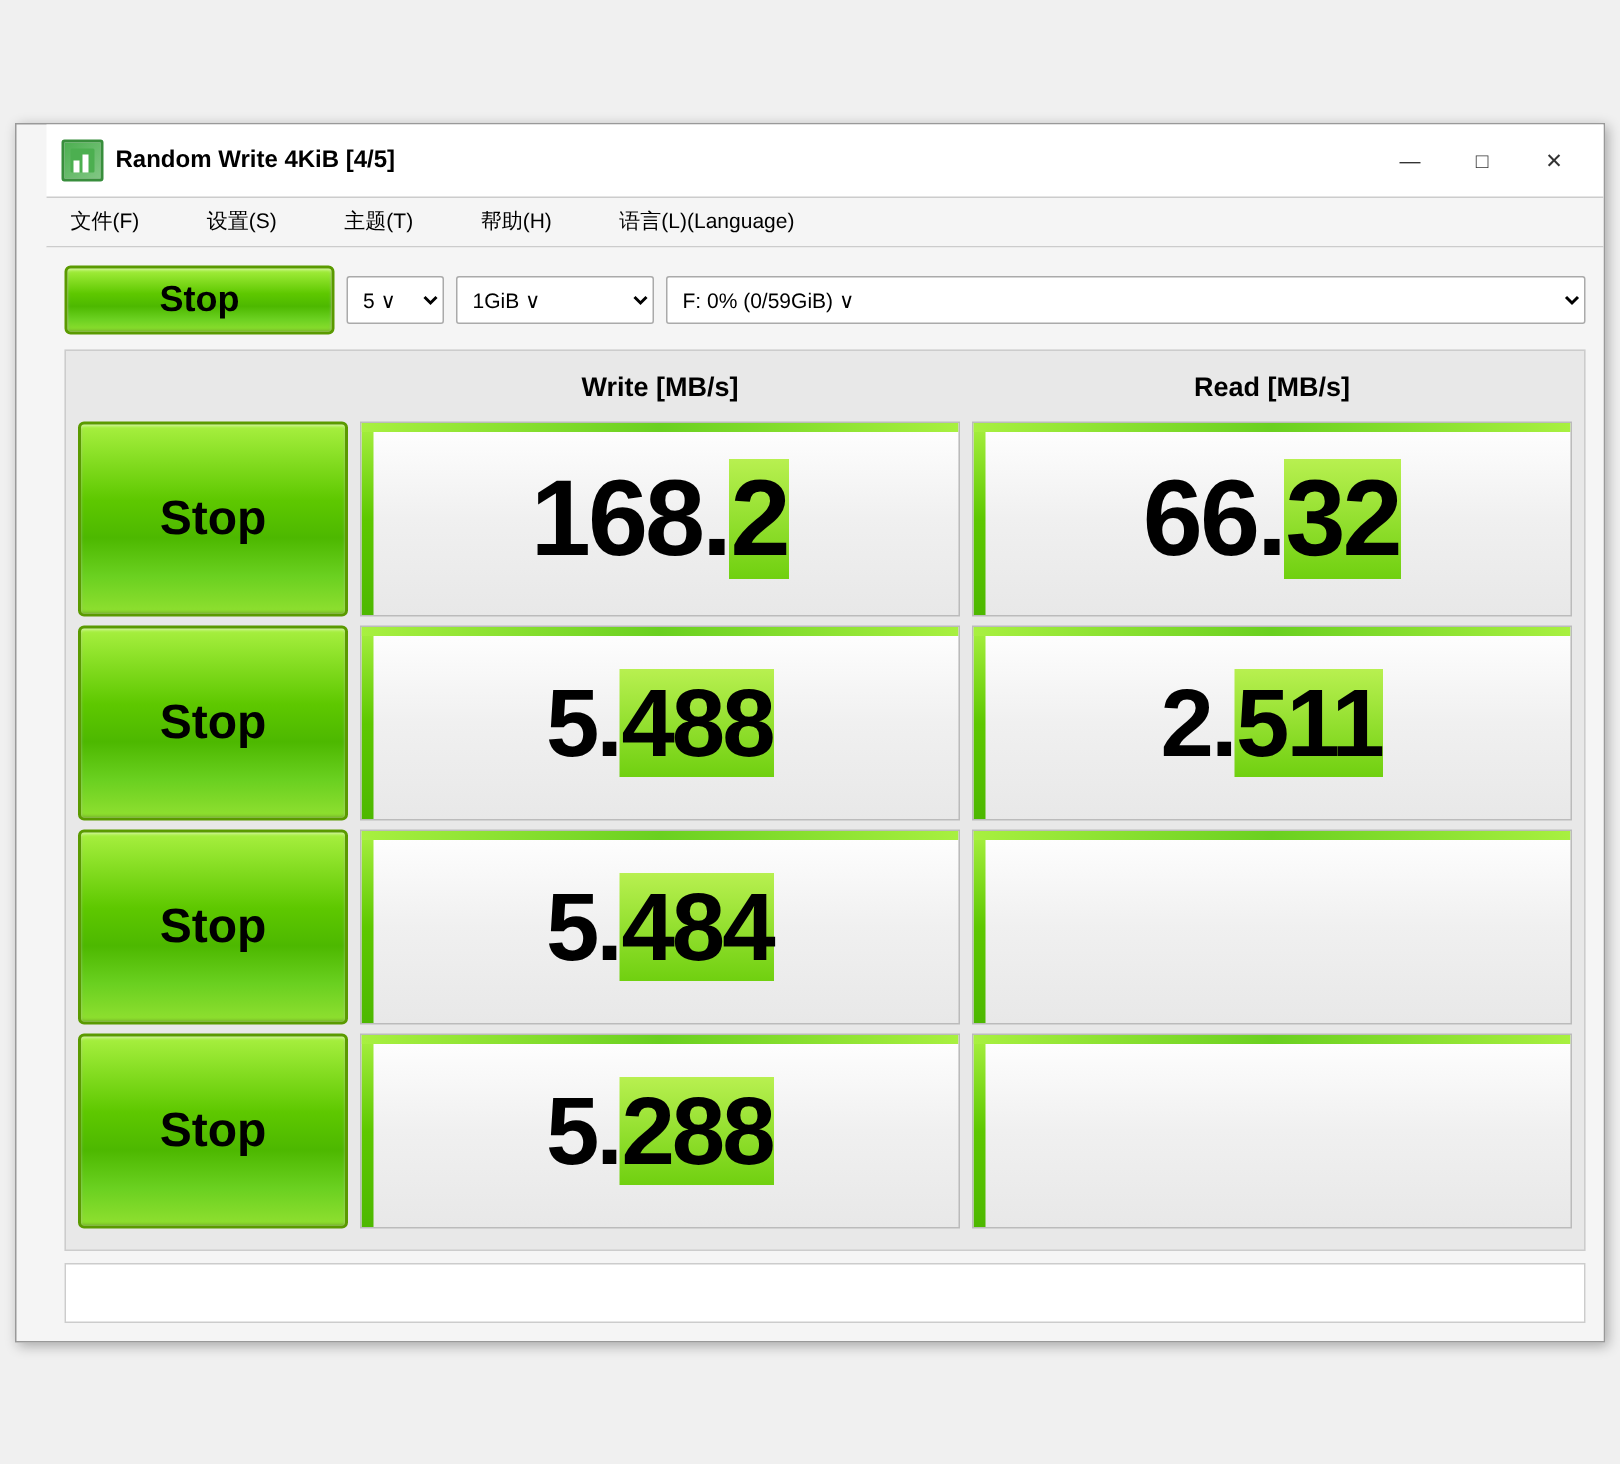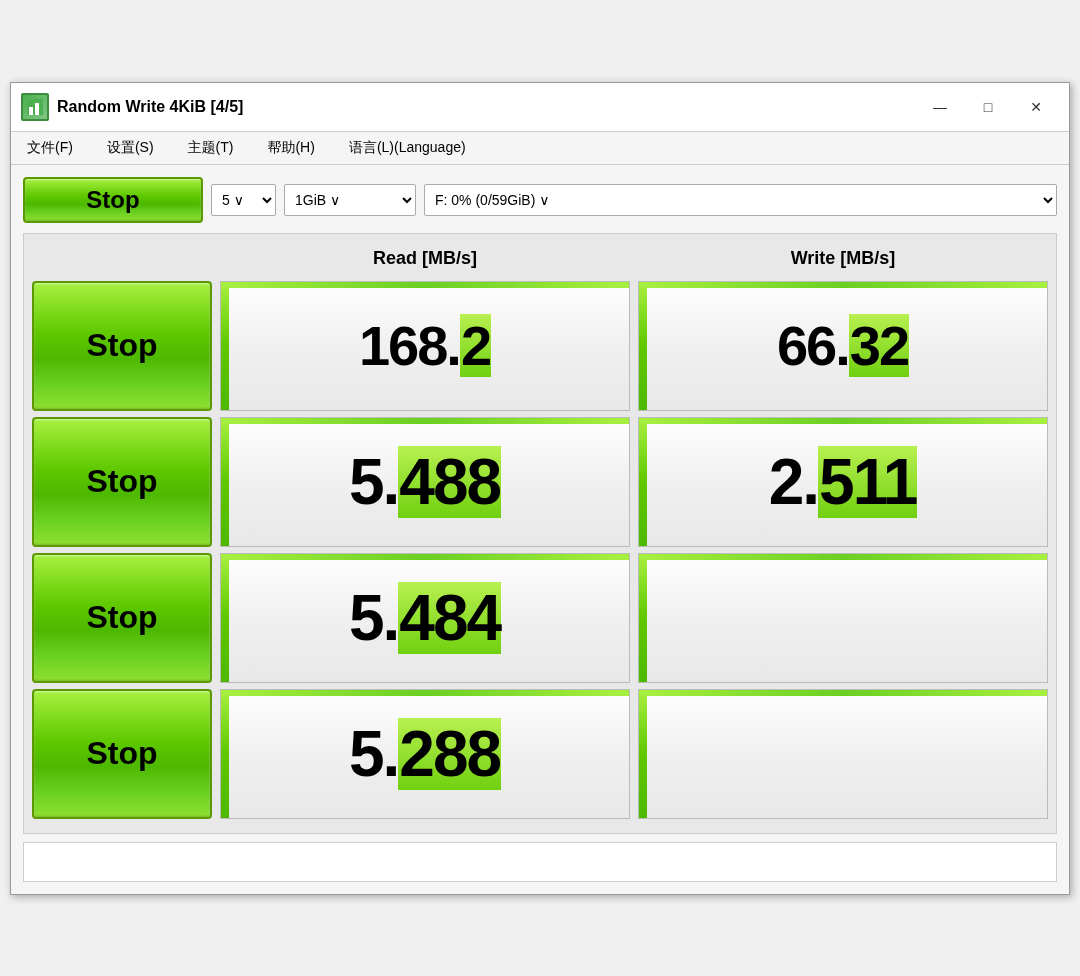--- a/index.html
+++ b/index.html
@@ -9,20 +9,21 @@
       display: flex;
       justify-content: center;
       align-items: center;
       min-height: 100vh;
     }
     .window {
       width: 1060px;
       background: #f5f5f5;
       border: 1px solid #999;
       box-shadow: 2px 2px 8px rgba(0,0,0,0.3);
+      padding-left: 20px;
     }
     .title-bar {
       background: #ffffff;
       display: flex;
       align-items: center;
       padding: 8px 10px;
       border-bottom: 1px solid #ccc;
       user-select: none;
     }
     .title-bar-icon {
@@ -56,21 +57,21 @@
       font-size: 14px;
       color: #333;
       display: flex;
       align-items: center;
       justify-content: center;
     }
     .menu-bar {
       background: #f5f5f5;
       padding: 4px 10px;
       display: flex;
-      gap: 22px;
+      gap: 33px;
       border-bottom: 1px solid #ccc;
     }
     .menu-item {
       font-size: 14px;
       color: #000;
       cursor: pointer;
       padding: 3px 6px;
     }
     .content {
       padding: 12px;
@@ -158,21 +159,21 @@
     }
     .value-text {
       font-size: 62px;
       font-weight: 900;
       color: #000;
       font-family: Arial Black, Arial, sans-serif;
       letter-spacing: -2px;
       z-index: 1;
     }
     .value-text.large {
-      font-size: 56px;
+      font-size: 72px;
     }
     .value-text.medium {
       font-size: 64px;
     }
     .decimal-highlight {
       background: linear-gradient(180deg, #b8f050 0%, #70d010 100%);
       padding: 0 1px;
     }
     .status-bar {
       margin-top: 8px;
@@ -222,22 +223,22 @@
       </select>
       <select class="select-box select-drive">
         <option>F: 0% (0/59GiB) ∨</option>
       </select>
     </div>
 
     <div class="benchmark-area">
 
       <div class="header-row">
         <div class="header-spacer"></div>
+        <div class="col-header">Write [MB/s]</div>
         <div class="col-header">Read [MB/s]</div>
-        <div class="col-header">Write [MB/s]</div>
       </div>
 
       <div class="data-row">
         <button class="stop-btn">Stop</button>
         <div class="value-cell">
           <div class="value-bar"></div>
           <div class="value-bar-top"></div>
           <span class="value-text large">
             <span>168.</span><span class="decimal-highlight">2</span>
           </span>

